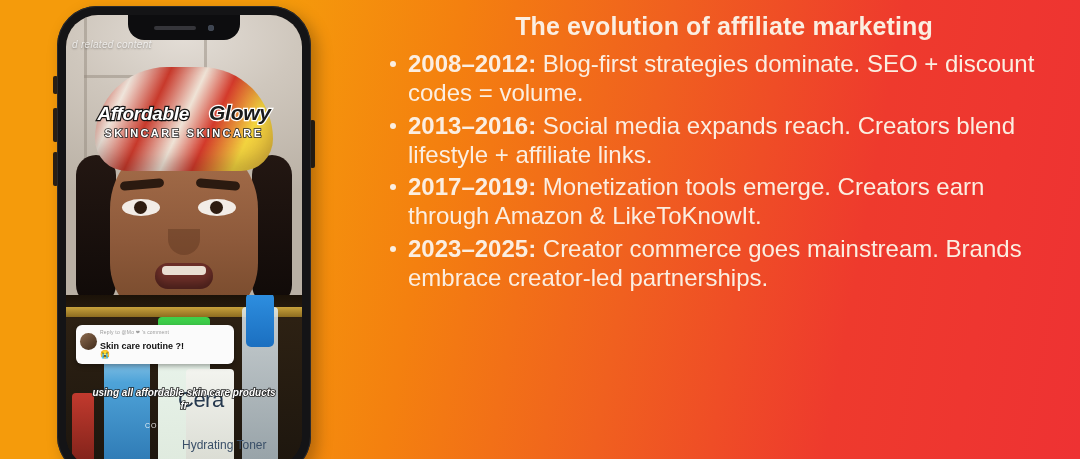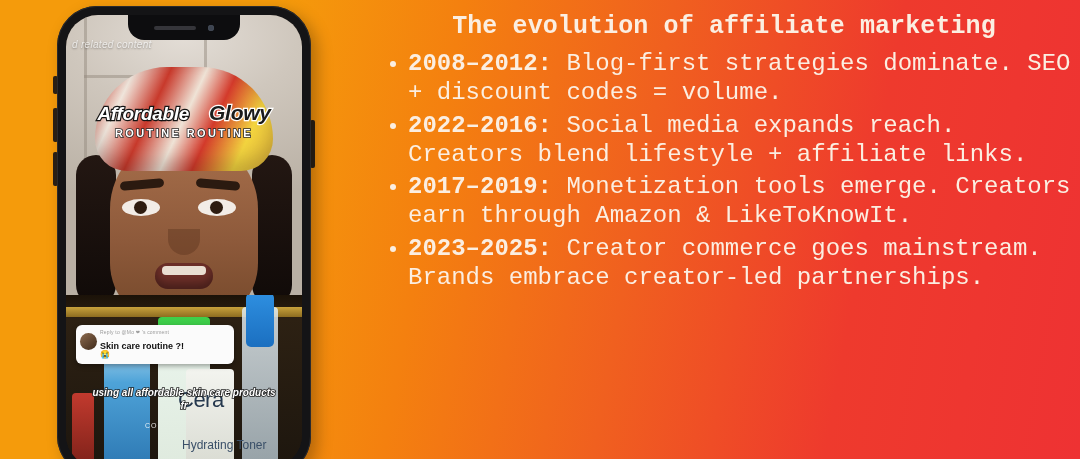--- a/index.html
+++ b/index.html
@@ -313,21 +313,21 @@
     color: #ffffff;
     line-height: 1.25;
     -webkit-text-stroke: 1.6px #1d1d1d;
     paint-order: stroke fill;
   }
 
   
   #content {
     position: absolute;
     left: 368px; top: 0;
-    width: 712px; height: 362px; font-family: Liberation Mono, monospace;
+    width: 712px; height: 362px;
   }
   #headline {
     margin: 12px 0 8px 0;
     text-align: center;
     font-size: 25px;
     font-weight: bold;
     color: #fbeee1;
     letter-spacing: .1px;
   }
   #bullets {
@@ -392,21 +392,21 @@
           <div class="nose"></div>
           <div class="mouth"></div>
           <div class="teeth"></div>
           <div class="scarf"></div>
 
           <div class="title-over">
             <div class="l1">
               <span>Affordable</span>
               <span class="glowy">Glowy</span>
             </div>
-            <div class="l2">ROUTINE ROUTINE</div>
+            <div class="l2">SKINCARE SKINCARE</div>
           </div>
         </div>
 
         <div class="vid-bot">
           <div class="shelf"></div>
 
           <div class="prod p-red"></div>
           <div class="prod p-blue">
             <div class="corr">CORRECTING</div>
           </div>
@@ -429,19 +429,19 @@
         </div>
 
       </div>
     </div>
   </div>
 
   <div id="content">
     <h1 id="headline">The evolution of affiliate marketing</h1>
     <ul id="bullets">
         <li><span class="era">2008–2012:</span><span> Blog-first strategies dominate. SEO + discount codes = volume.</span></li>
-        <li><span class="era">2022–2016:</span><span> Social media expands reach. Creators blend lifestyle + affiliate links.</span></li>
+        <li><span class="era">2013–2016:</span><span> Social media expands reach. Creators blend lifestyle + affiliate links.</span></li>
         <li><span class="era">2017–2019:</span><span> Monetization tools emerge. Creators earn through Amazon &amp; LikeToKnowIt.</span></li>
         <li><span class="era">2023–2025:</span><span> Creator commerce goes mainstream. Brands embrace creator-led partnerships.</span></li>
       </ul>
   </div>
 
 </div>
 
 </body></html>

